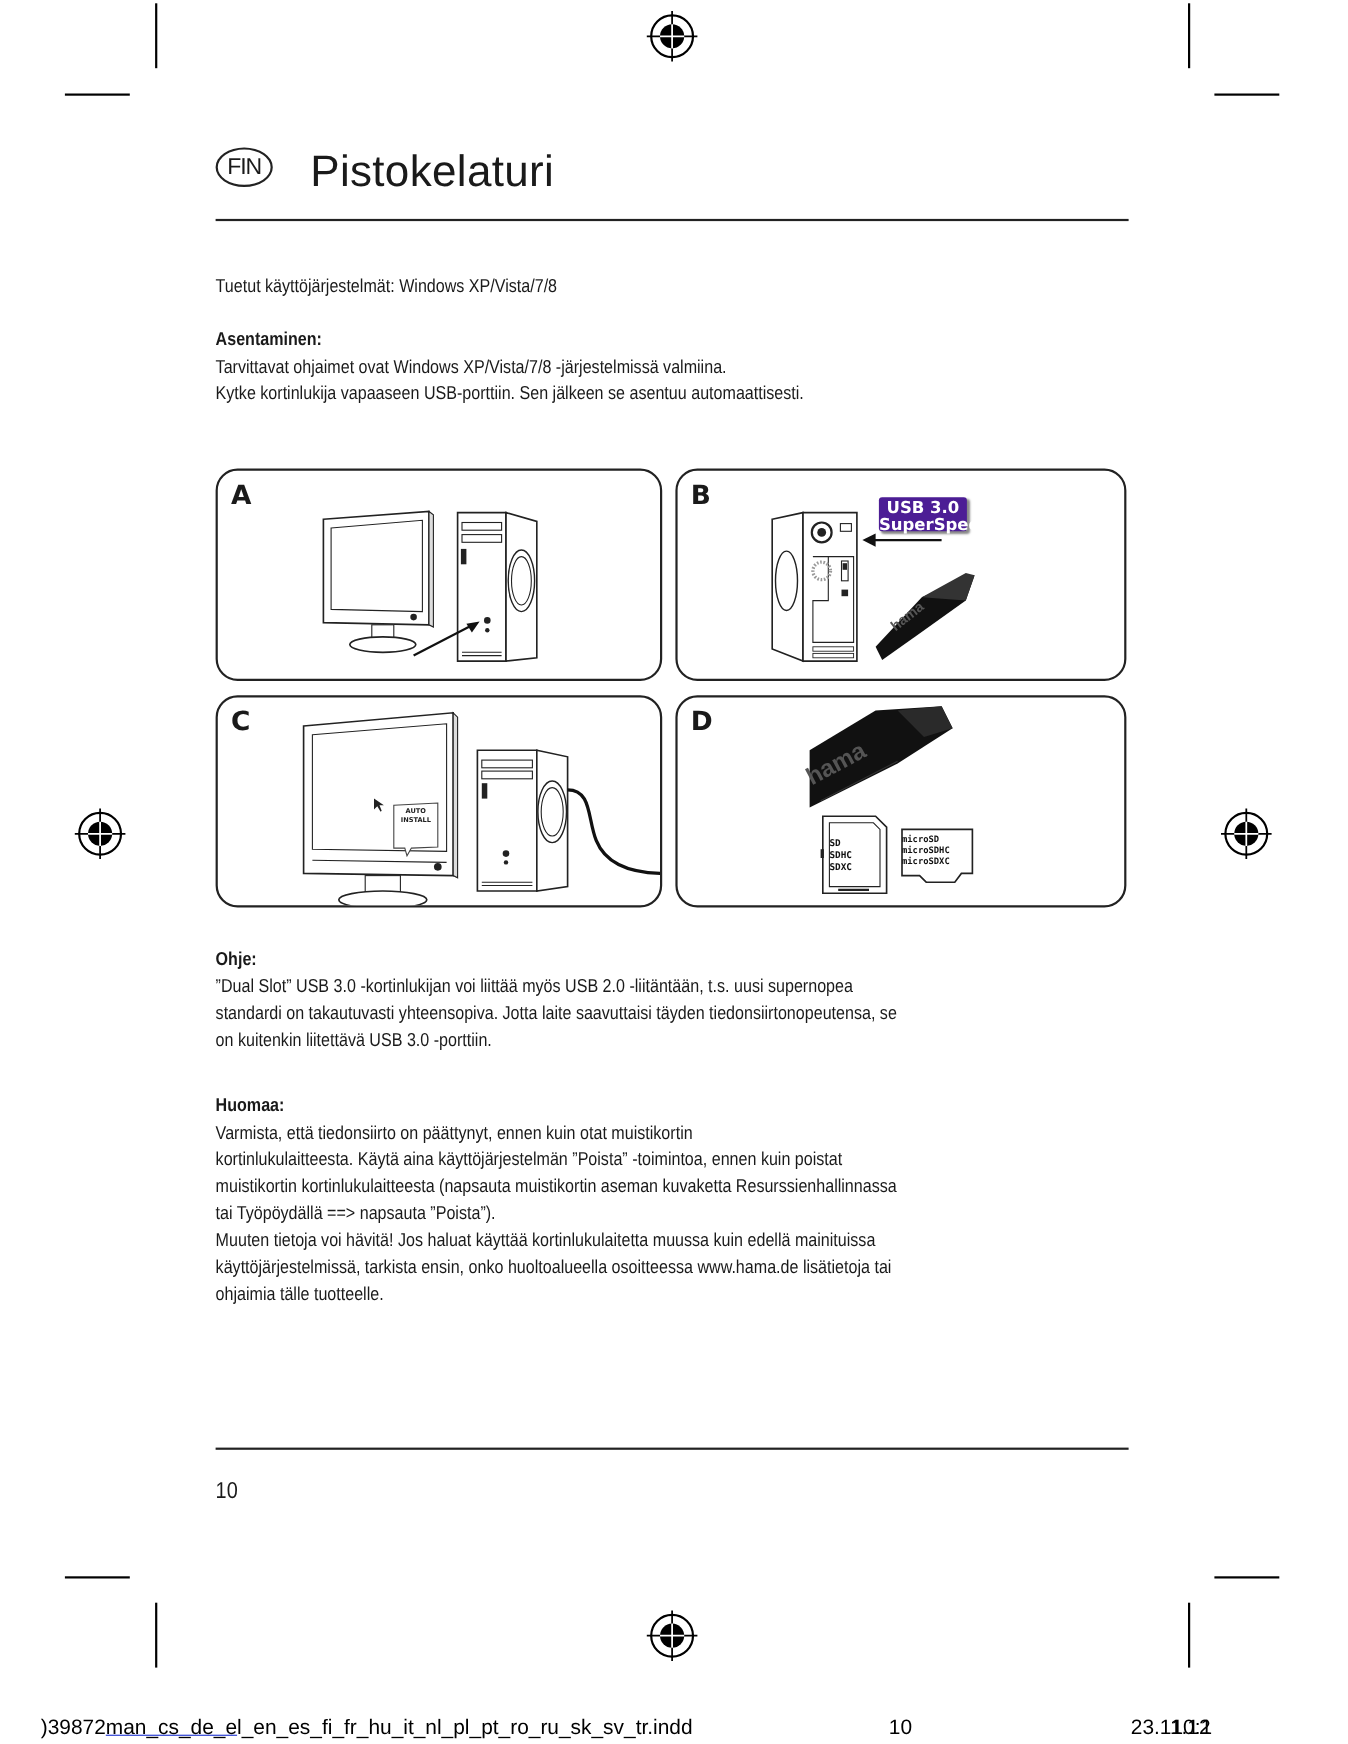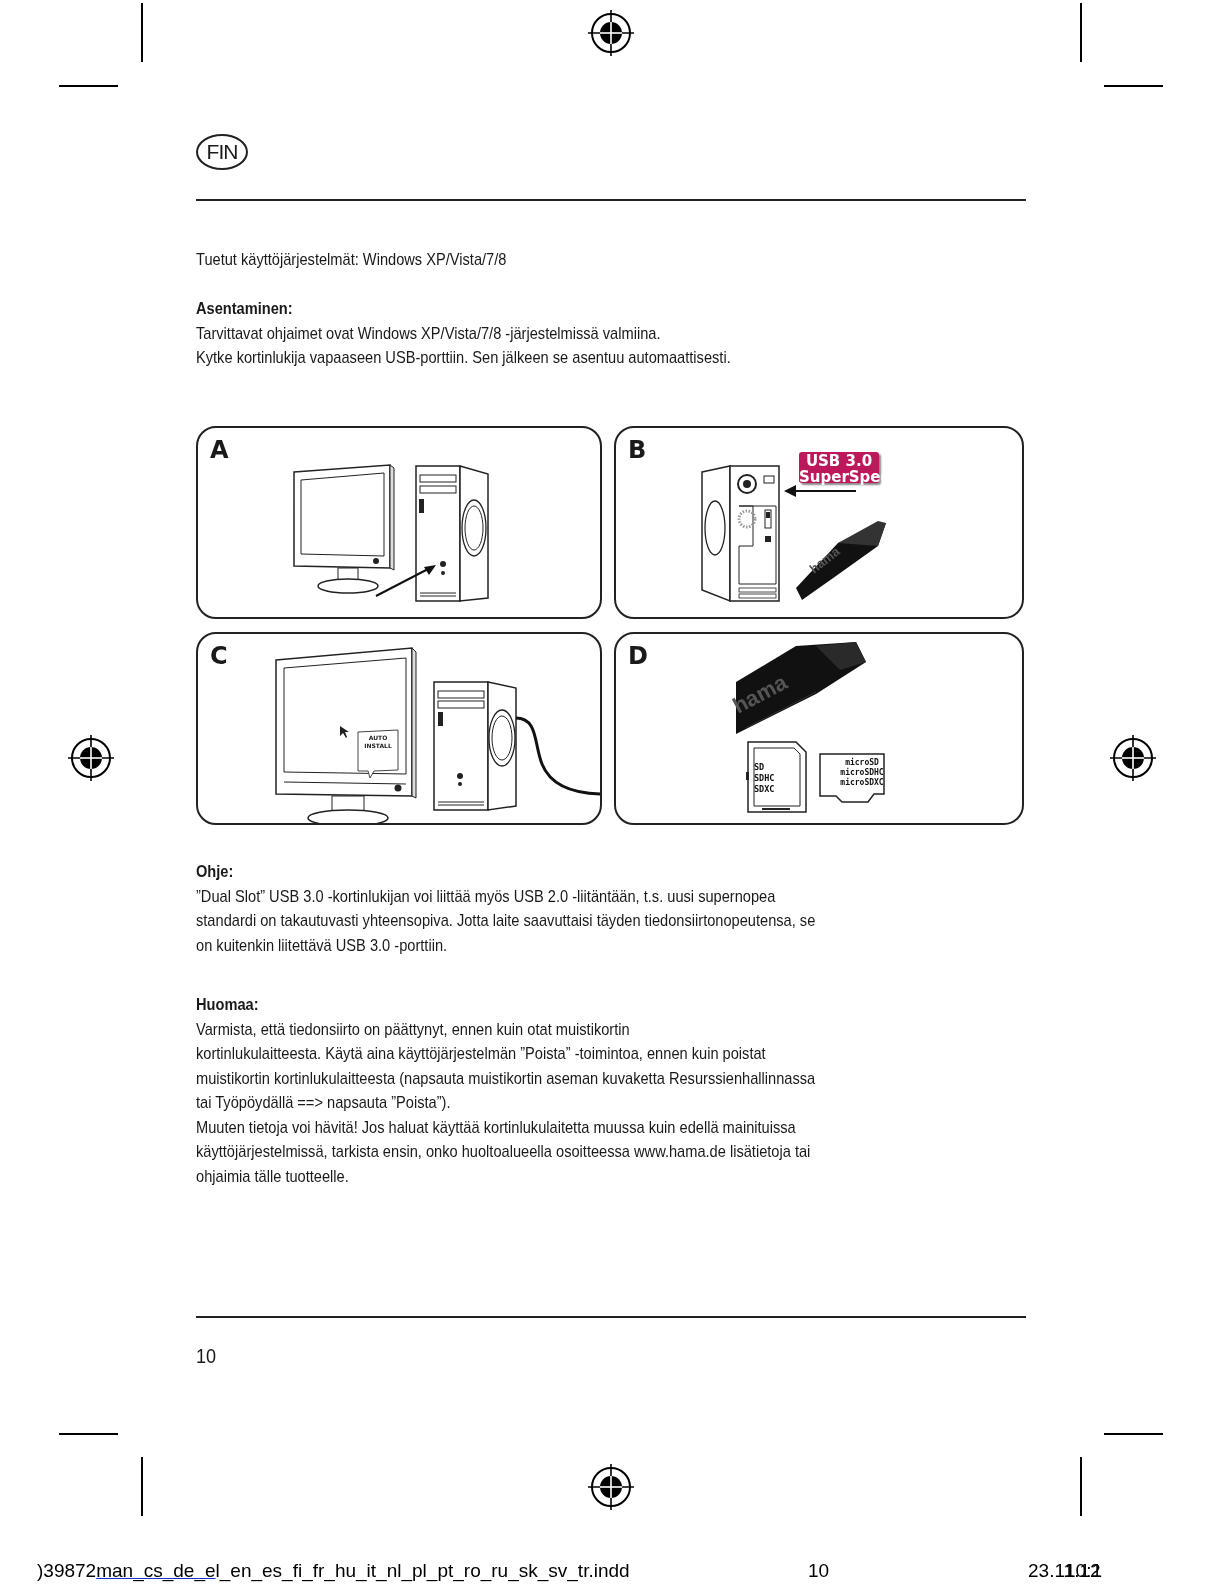--- a/index.html
+++ b/index.html
@@ -64,20 +64,21 @@
   <circle cx="24" cy="24" r="19" fill="none" stroke="#000" stroke-width="2"></circle>
   <circle cx="24" cy="24" r="11" fill="#000"></circle>
   <line x1="24" y1="1" x2="24" y2="47" stroke="#000" stroke-width="1.6"></line>
   <line x1="1" y1="24" x2="47" y2="24" stroke="#000" stroke-width="1.6"></line>
   <line x1="24" y1="13" x2="24" y2="35" stroke="#fff" stroke-width="1.6"></line>
   <line x1="13" y1="24" x2="35" y2="24" stroke="#fff" stroke-width="1.6"></line>
 </svg>
 
 <div class="title-wrap">
   <div class="lang-badge">FIN</div>
+  <div class="title">Pistokelaturi</div>
 </div>
 <div class="rule" style="top:199px;"></div>
 
 <div class="para" style="top:248px;">
   <span class="line">Tuetut käyttöjärjestelmät: Windows XP/Vista/7/8</span>
 </div>
 
 <div class="para" style="top:297px;">
   <span class="line bold">Asentaminen:</span>
   <span class="line">Tarvittavat ohjaimet ovat Windows XP/Vista/7/8 -järjestelmissä valmiina.</span>
@@ -129,21 +130,21 @@
     <rect x="123" y="160" width="37" height="4" fill="#fff" stroke="#222" stroke-width="0.8"></rect>
     <rect x="123" y="166" width="37" height="4" fill="#fff" stroke="#222" stroke-width="0.8"></rect>
 
     <line x1="176" y1="63" x2="240" y2="63" stroke="#111" stroke-width="2"></line>
     <polygon points="168,63 180,57 180,69" fill="#111"></polygon>
 
     <polygon points="180,160 222,115 270,95 262,118 220,148 186,172" fill="#111"></polygon>
     <polygon points="222,115 262,93 270,95 262,118" fill="#333"></polygon>
     <text x="198" y="146" fill="#555" font-size="13" font-weight="bold" font-family="Liberation Sans, sans-serif" transform="rotate(-38 198 146)">hama</text>
   </svg>
-  <div class="abs" style="left:183px;top:24px;width:80px;height:31px;background:#be185d;border-radius:3px;box-shadow:2px 2px 2px #888;color:#fff;text-align:center;font-family:'DejaVu Sans',sans-serif;font-weight:bold;line-height:1;">
+  <div class="abs" style="left:183px;top:24px;width:80px;height:31px;background:#4c1d95;border-radius:3px;box-shadow:2px 2px 2px #888;color:#fff;text-align:center;font-family:'DejaVu Sans',sans-serif;font-weight:bold;line-height:1;">
     <div style="font-size:15px;padding-top:2px;">USB 3.0</div>
     <div style="font-size:15px;padding-top:1px;">SuperSpeed</div>
   </div>
   <div class="panel-letter">B</div>
 </div>
 
 <div class="panel" style="left:196px;top:632px;width:406px;height:193px;">
   <svg width="406" height="193" viewBox="0 0 406 193">
 
     <polygon points="78,26 214,14 214,162 78,160" fill="#fff" stroke="#222" stroke-width="1.5"></polygon>
@@ -190,21 +191,21 @@
     <rect x="130" y="138" width="3" height="8" fill="#222"></rect>
     <line x1="146" y1="175" x2="174" y2="175" stroke="#222" stroke-width="2"></line>
 
     <path d="M204,120 L268,120 L268,160 L258,160 L252,168 L226,168 L220,162 L204,162 Z" fill="#fff" stroke="#222" stroke-width="1.5"></path>
   </svg>
   <div class="abs" style="left:138px;top:128px;width:46px;text-align:left;font-family:'DejaVu Sans Mono',monospace;font-weight:bold;font-size:8.5px;line-height:11px;color:#111;">
     <div>SD</div>
     <div>SDHC</div>
     <div>SDXC</div>
   </div>
-  <div class="abs" style="left:204px;top:124px;width:84px;text-align:center;font-family:'DejaVu Sans Mono',monospace;font-weight:bold;font-size:8px;line-height:10px;color:#111;">
+  <div class="abs" style="left:204px;top:124px;width:84px;text-align:left;font-family:'DejaVu Sans Mono',monospace;font-weight:bold;font-size:8px;line-height:10px;color:#111;">
     <div>microSD</div>
     <div>microSDHC</div>
     <div>microSDXC</div>
   </div>
   <div class="panel-letter">D</div>
 </div>
 
 <div class="para" style="top:860px;">
   <span class="line bold">Ohje:</span>
   <span class="line">”Dual Slot” USB 3.0 -kortinlukijan voi liittää myös USB 2.0 -liitäntään, t.s. uusi supernopea</span>

